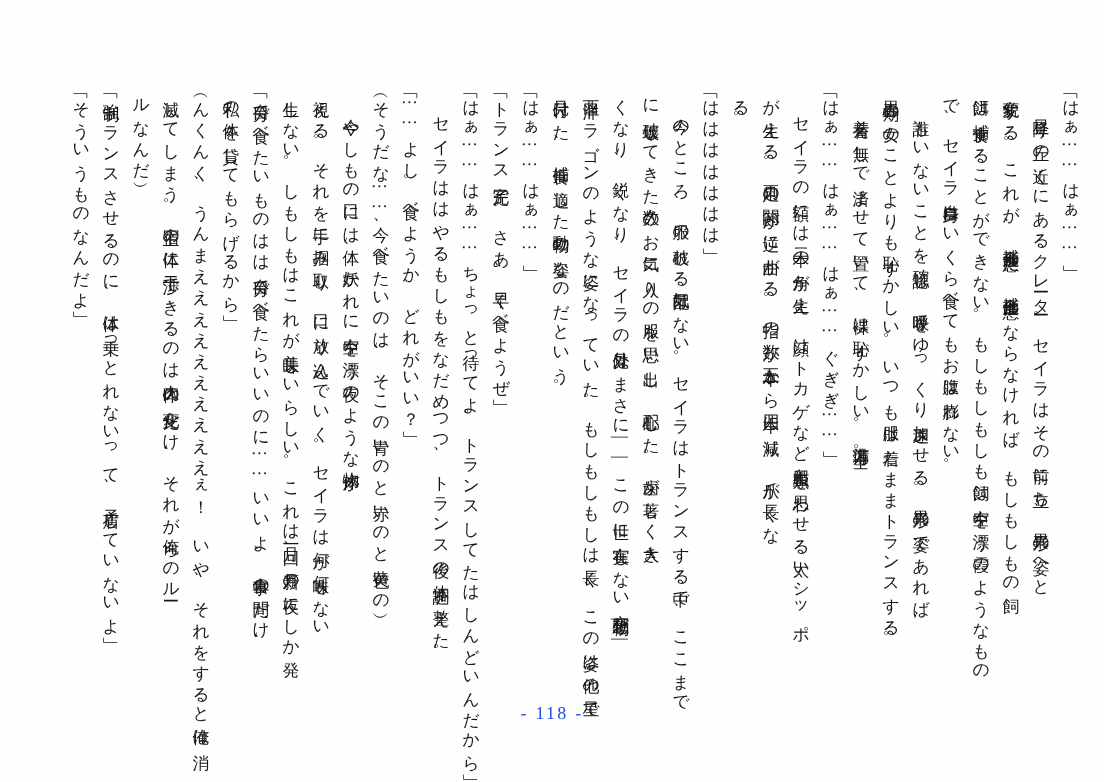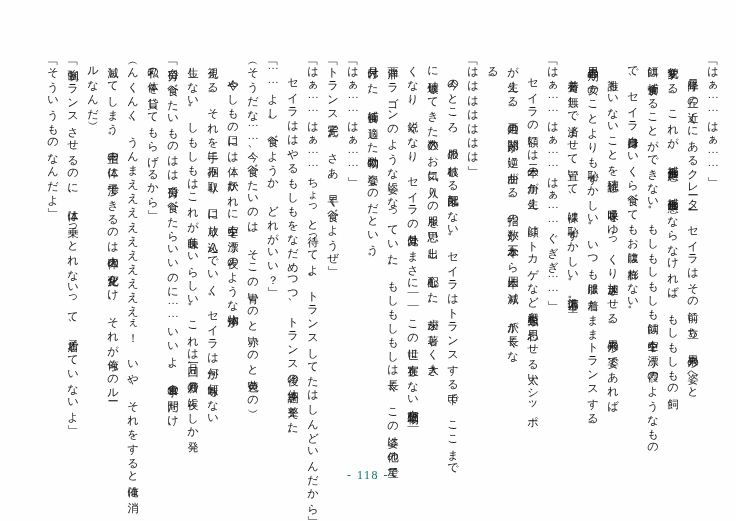--- a/index.html
+++ b/index.html
@@ -49,21 +49,21 @@
   }
   .page-number {
     position: absolute;
     bottom: 38px;
     left: 0;
     width: 100%;
     text-align: center;
     font-family: "Liberation Serif", serif;
     font-size: 12px;
     letter-spacing: 1.5px;
-    color: #0f766e;
+    color: #1d4ed8;
   }
 </style>
 </head>
 <body>
 
 <div class="page">
   <div class="text-area">
     <div class="vline">「はぁ……はぁ……」</div>
     <div class="vline">　星降り丘の近くにあるクレーター。セイラはその前に立ち、異形の姿へと</div>
     <div class="vline">変貌する。これが、捕食形態だ。捕食形態にならなければ、もしもしもの飼</div>

